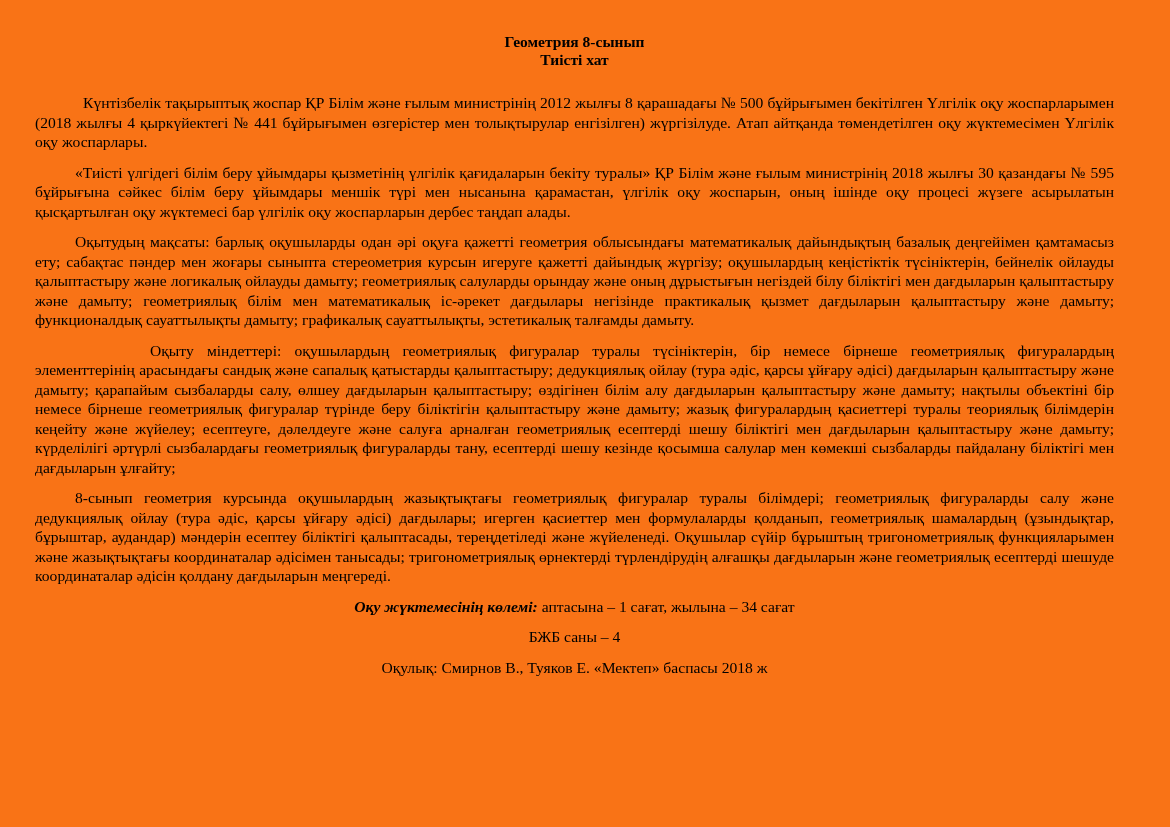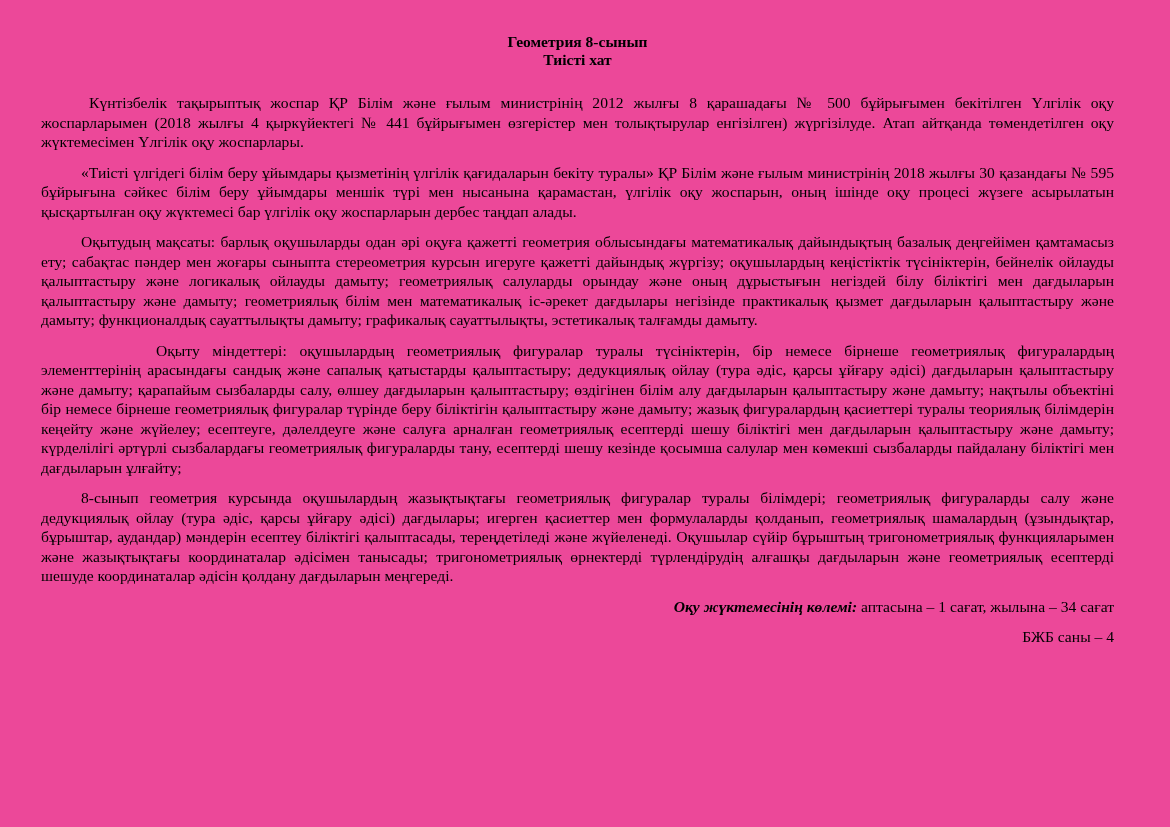--- a/index.html
+++ b/index.html
@@ -7,40 +7,40 @@
   body {
     width: 1170px;
     height: 827px;
     overflow: hidden;
     font-family: "Liberation Serif", "DejaVu Serif", serif;
     color: #000000;
   }
   .page {
     width: 1170px;
     height: 827px;
-    background: #ec4899;
-    padding: 33px 45px 20px 30px;
+    background: #f97316;
+    padding: 33px 45px 20px 24px;
   }
   .title {
     text-align: center;
     font-weight: bold;
     font-size: 15.5px;
     line-height: 18px;
     margin-bottom: 24px;
   }
   .body-text {
     font-size: 15.6px;
     line-height: 19.5px;
     text-align: justify;
   }
   .body-text p { margin: 11px; }
   p.indent-md { text-indent: 48px; }
   p.indent-sm { text-indent: 40px; }
   p.indent-lg { text-indent: 115px; }
-  .footer-line { text-align: right; }
+  .footer-line { text-align: center; }
   .lbl-bold { font-weight: normal; }
   .lbl-bold-italic { font-weight: bold; font-style: italic; }
 </style>
 </head>
 <body>
 
 <div class="page">
 
   <div class="title">
     <div>Геометрия 8-сынып</div>
@@ -49,15 +49,16 @@
 
   <div class="body-text">
     <p class="indent-md">Күнтізбелік тақырыптық жоспар ҚР Білім және ғылым министрінің 2012 жылғы 8 қарашадағы № 500 бұйрығымен бекітілген Үлгілік оқу жоспарларымен (2018 жылғы 4 қыркүйектегі № 441 бұйрығымен өзгерістер мен толықтырулар енгізілген) жүргізілуде. Атап айтқанда  төмендетілген оқу жүктемесімен  Үлгілік оқу жоспарлары.</p>
     <p class="indent-sm">«Тиісті үлгідегі білім беру ұйымдары қызметінің үлгілік қағидаларын бекіту туралы» ҚР Білім және ғылым министрінің 2018 жылғы 30 қазандағы № 595 бұйрығына сәйкес білім беру ұйымдары меншік түрі мен нысанына қарамастан, үлгілік оқу жоспарын, оның ішінде оқу процесі жүзеге асырылатын қысқартылған оқу жүктемесі бар үлгілік оқу жоспарларын дербес таңдап алады.</p>
     <p class="indent-sm">Оқытудың мақсаты: барлық оқушыларды одан әрі оқуға қажетті геометрия облысындағы математикалық дайындықтың базалық деңгейімен қамтамасыз ету; сабақтас пәндер мен жоғары сыныпта стереометрия курсын игеруге қажетті дайындық жүргізу; оқушылардың кеңістіктік түсініктерін, бейнелік ойлауды қалыптастыру және логикалық ойлауды дамыту; геометриялық салуларды орындау және оның дұрыстығын негіздей білу біліктігі мен дағдыларын қалыптастыру және дамыту; геометриялық білім мен математикалық іс-әрекет дағдылары негізінде практикалық қызмет дағдыларын қалыптастыру және дамыту; функционалдық сауаттылықты дамыту; графикалық сауаттылықты, эстетикалық талғамды дамыту.</p>
     <p class="indent-lg">Оқыту міндеттері: оқушылардың геометриялық фигуралар туралы түсініктерін, бір немесе бірнеше геометриялық фигуралардың элементтерінің арасындағы сандық және сапалық қатыстарды қалыптастыру; дедукциялық ойлау (тура әдіс, қарсы ұйғару әдісі) дағдыларын қалыптастыру және дамыту; қарапайым сызбаларды салу, өлшеу дағдыларын қалыптастыру; өздігінен білім алу дағдыларын қалыптастыру және дамыту; нақтылы объектіні бір немесе бірнеше геометриялық фигуралар түрінде беру біліктігін қалыптастыру және дамыту; жазық фигуралардың қасиеттері туралы теориялық білімдерін кеңейту және жүйелеу; есептеуге, дәлелдеуге және салуға арналған геометриялық есептерді шешу біліктігі мен дағдыларын қалыптастыру және дамыту; күрделілігі әртүрлі сызбалардағы геометриялық фигураларды тану, есептерді шешу кезінде қосымша салулар мен көмекші сызбаларды пайдалану біліктігі мен дағдыларын ұлғайту;</p>
     <p class="indent-sm">8-сынып геометрия курсында оқушылардың жазықтықтағы геометриялық фигуралар туралы білімдері; геометриялық фигураларды салу және дедукциялық ойлау (тура әдіс, қарсы ұйғару әдісі) дағдылары; игерген қасиеттер мен формулаларды қолданып, геометриялық шамалардың (ұзындықтар, бұрыштар, аудандар) мәндерін есептеу біліктігі қалыптасады, тереңдетіледі және жүйеленеді. Оқушылар сүйір бұрыштың тригонометриялық функцияларымен және жазықтықтағы координаталар әдісімен танысады; тригонометриялық өрнектерді түрлендірудің алғашқы дағдыларын және геометриялық есептерді шешуде координаталар әдісін қолдану дағдыларын меңгереді.</p>
 
     <p class="footer-line"><span class="lbl-bold-italic">Оқу жүктемесінің көлемі:</span><span> аптасына – 1 сағат,  жылына – 34 сағат</span></p>
     <p class="footer-line"><span class="lbl-bold">БЖБ саны – 4</span></p>
+    <p class="footer-line"><span class="lbl-bold">Оқулық:</span><span> Смирнов В., Туяков Е. «Мектеп» баспасы 2018 ж</span></p>
   </div>
 
 </div>
 
 </body></html>

